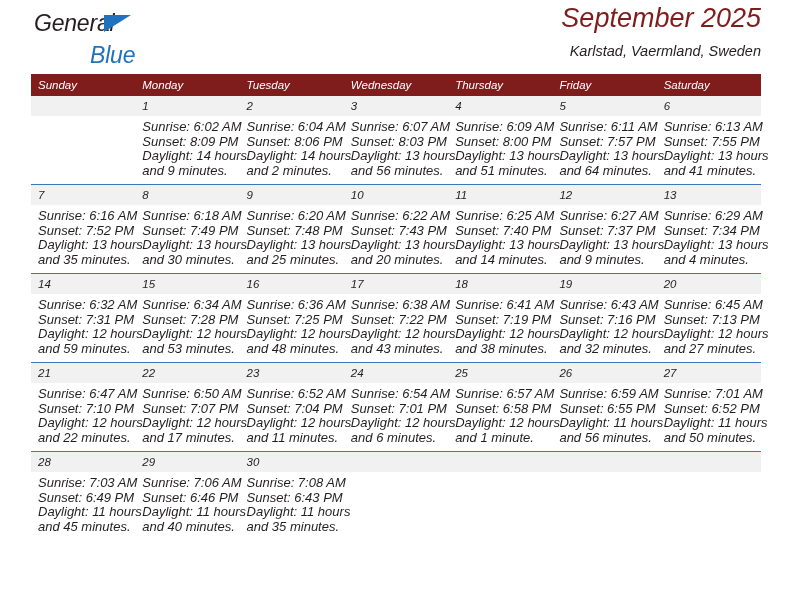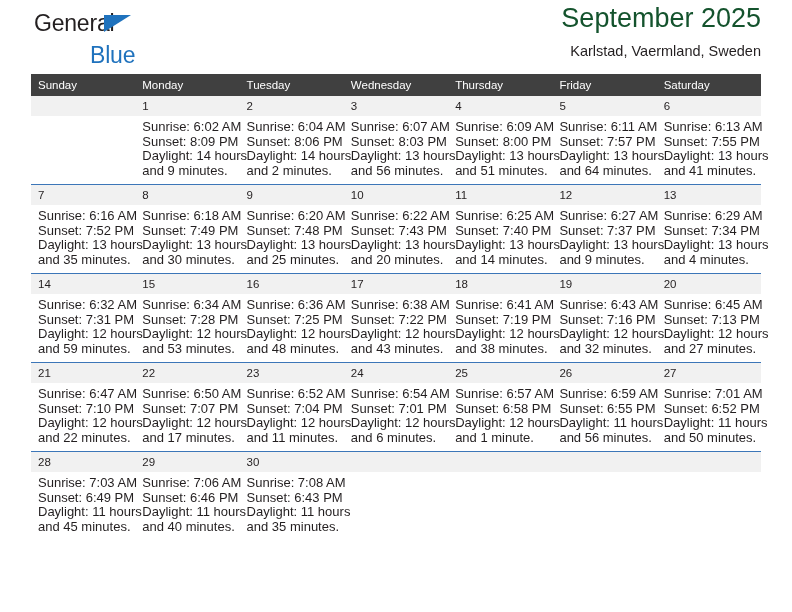--- a/index.html
+++ b/index.html
@@ -13,20 +13,21 @@
     font-family: "Liberation Sans", sans-serif;
     color: #231f20;
     overflow: hidden;
   }
   .page {
     position: relative;
     width: 792px;
     height: 508px;
     box-sizing: border-box;
     padding: 0 31px;
+    font-style: italic;
   }
 
   
   .top-bar {
     position: relative;
     height: 74px;
     display: flex;
     align-items: flex-start;
     justify-content: space-between;
   }
@@ -65,40 +66,40 @@
   }
 
   .title-block {
     text-align: right;
     padding-top: 2px;
   }
   .cal-title {
     font-size: 27px;
     line-height: 33px;
     font-weight: normal;
-    color: #14532d;
+    color: #7f1d1d;
     margin: 0;
     white-space: nowrap;
   }
   .cal-sub {
     font-size: 14.5px;
     line-height: 20px;
     color: #231f20;
     margin: 6px 0 0 0;
     white-space: nowrap;
   }
 
   
   .cal {
     width: 730px;
     border-collapse: collapse;
     table-layout: fixed;
   }
   .cal th {
-    background: #404040;
+    background: #7f1d1d;
     color: #ffffff;
     font-size: 11.5px;
     font-weight: normal;
     text-align: left;
     padding: 5px 0 5px 7px;
     height: 20px;
     box-sizing: border-box;
     border: none;
   }
   .week-row td {

